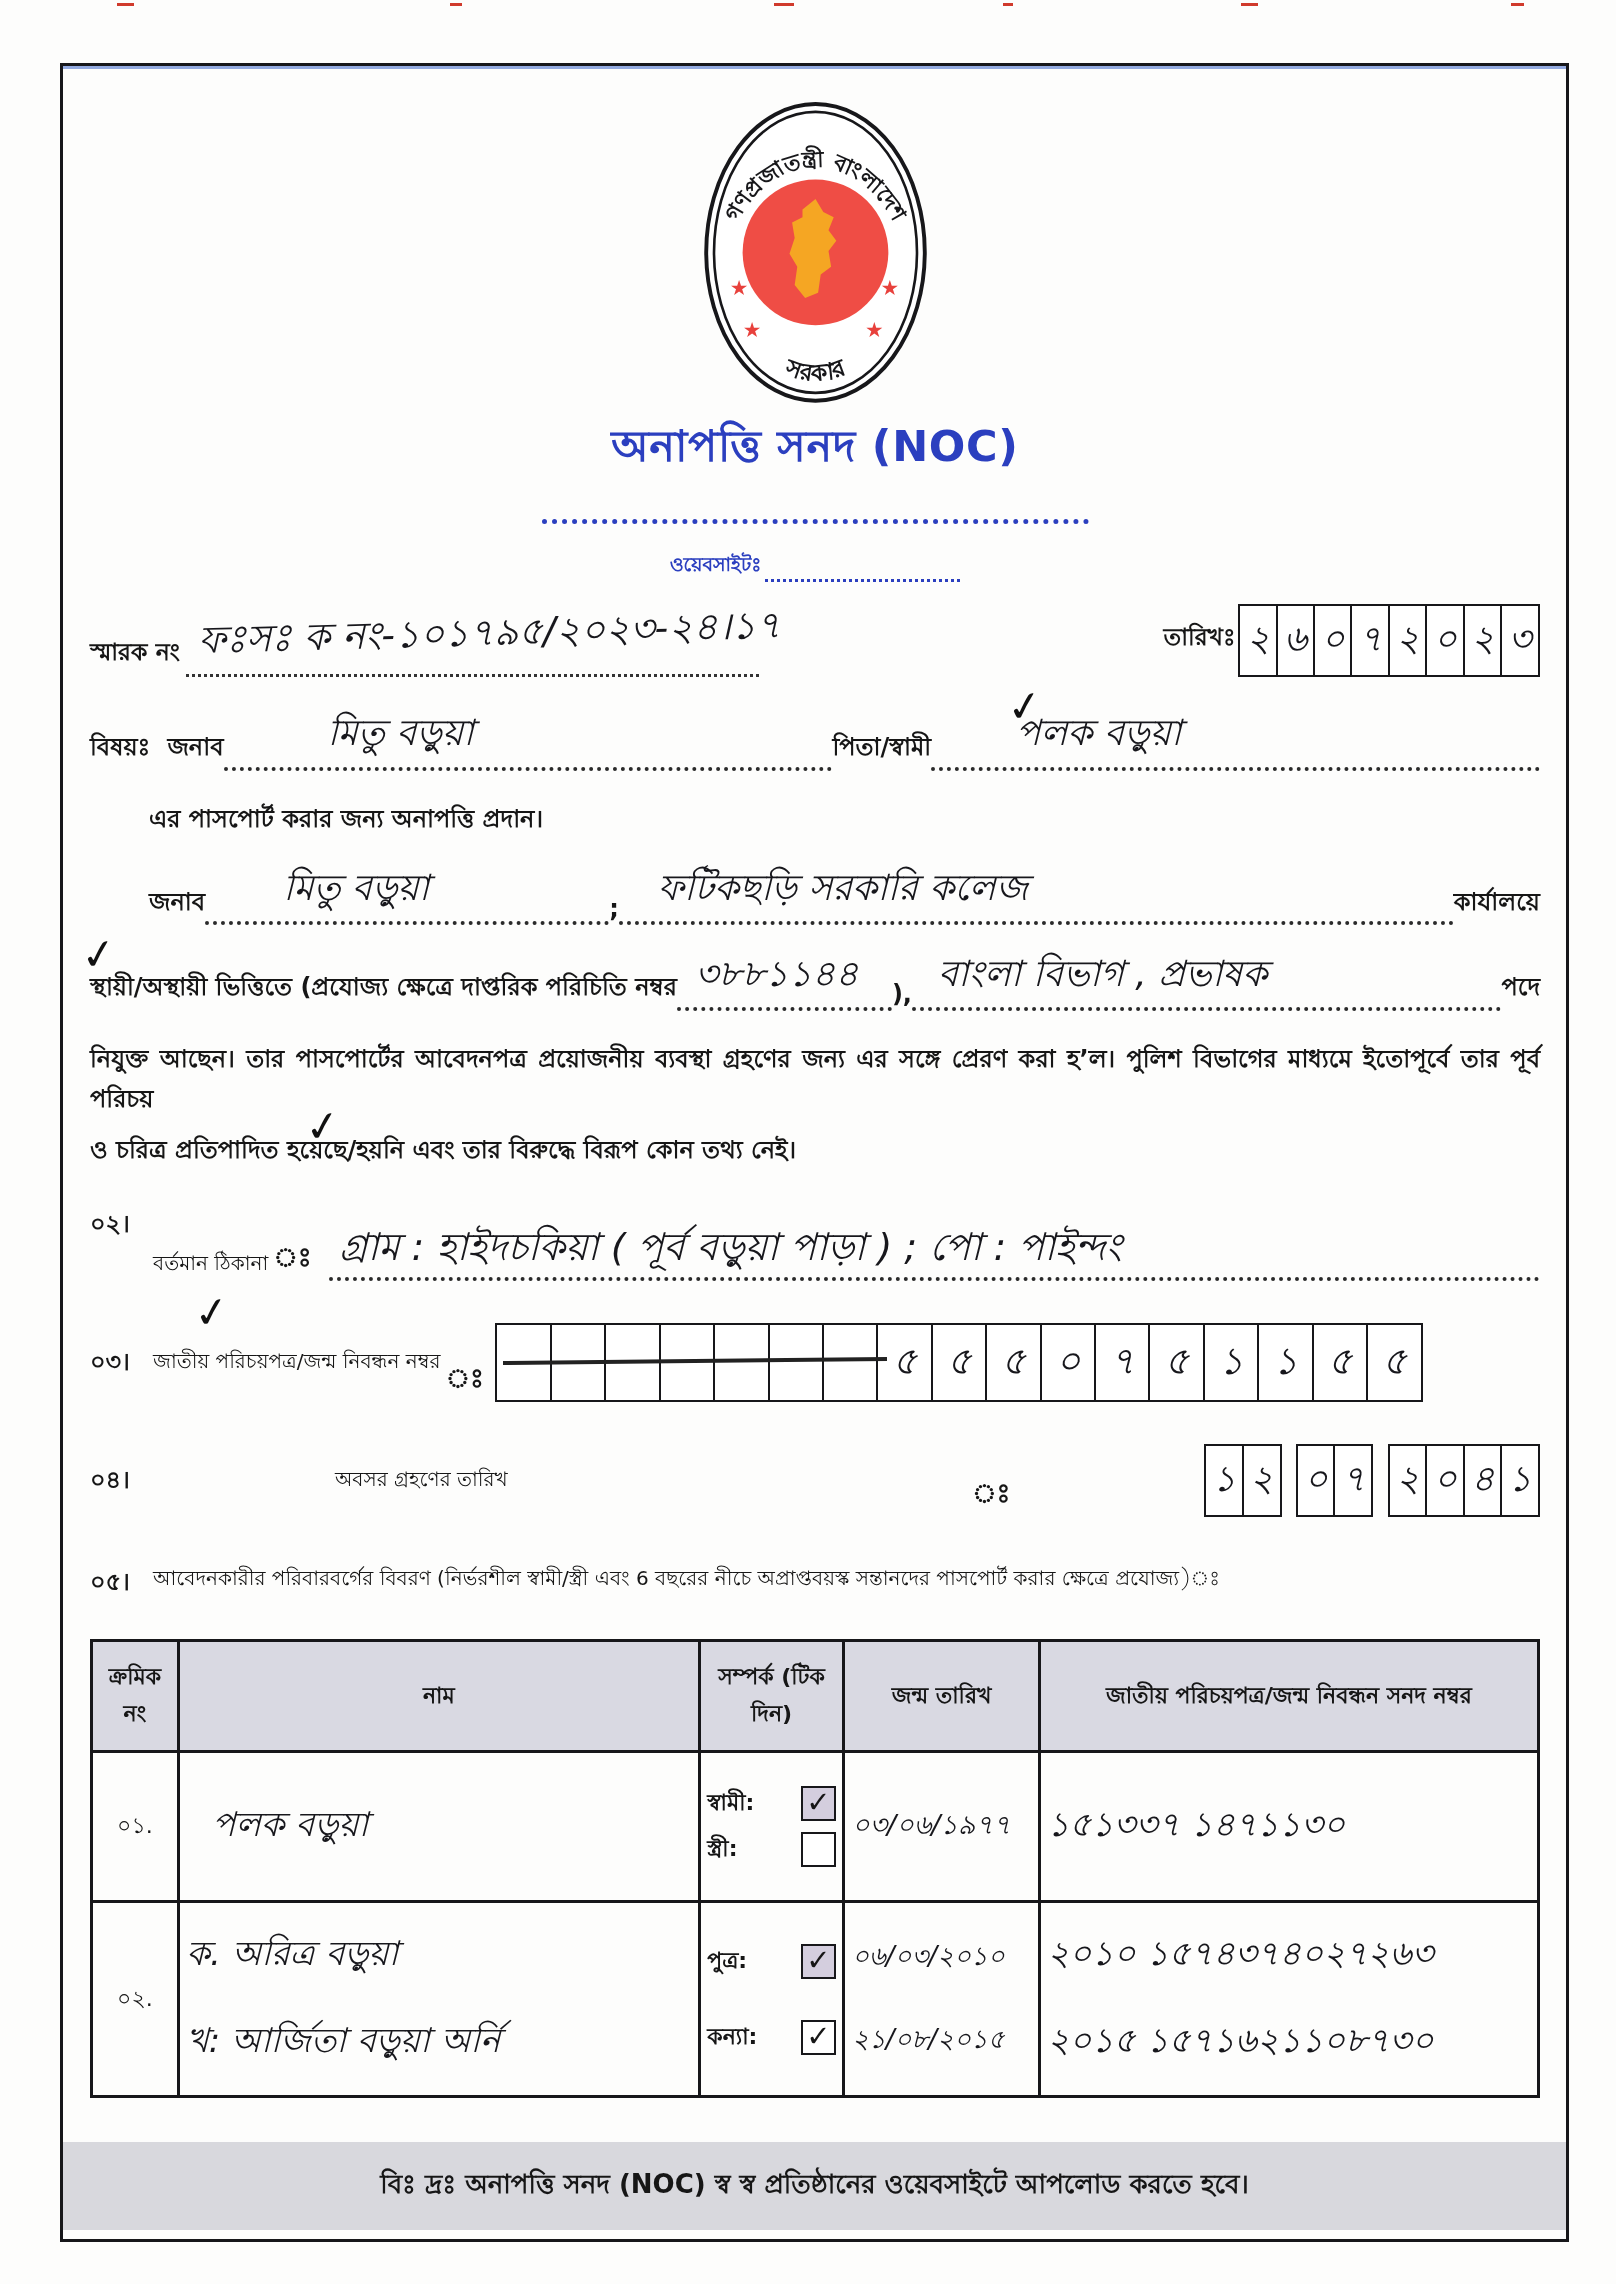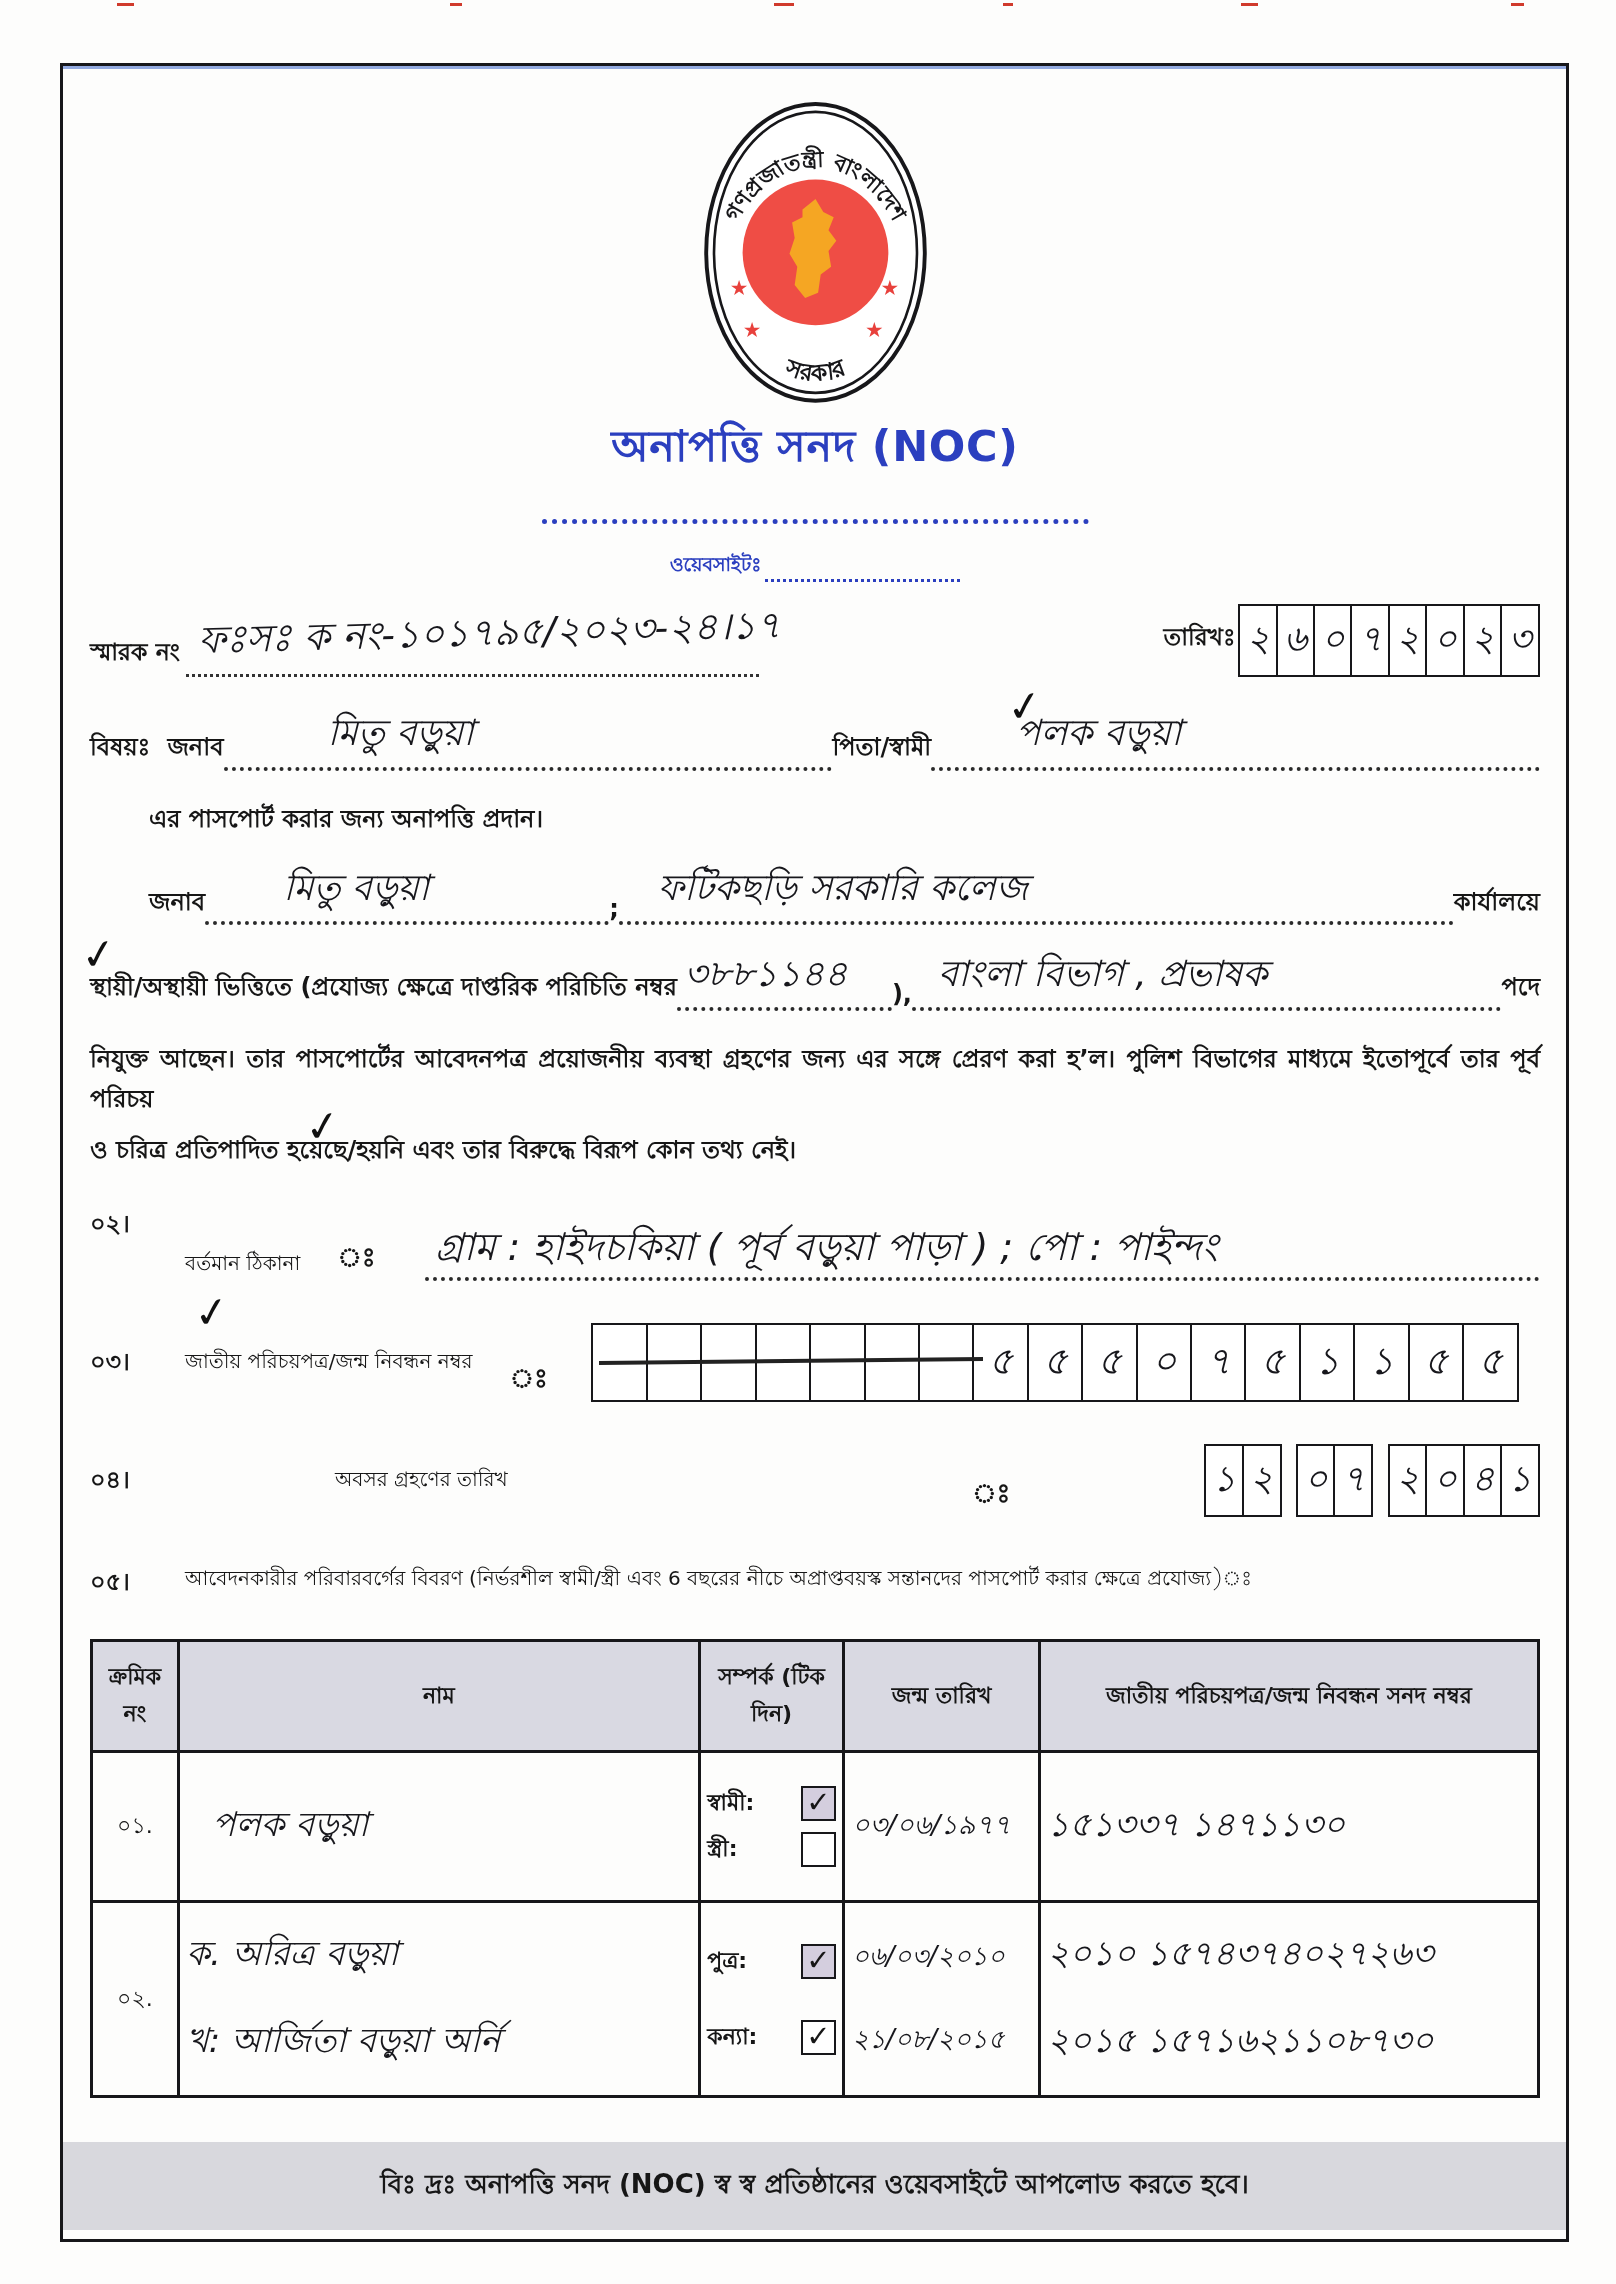--- a/index.html
+++ b/index.html
@@ -34,21 +34,21 @@
   
   .subject-row{display:flex;align-items:flex-end;margin-top:51px;position:relative;}
   .lbl{font-size:24px;font-weight:bold;white-space:nowrap;padding-bottom:2.6px;}
   .fill{position:relative;flex:1;border-bottom:4.6px dotted #2a2a2a;height:5.2px;}
   .fill .hw-over{position:absolute;bottom:1.3px;font-size:36px;white-space:nowrap;}
   .check{position:absolute;font-size:42px;font-weight:bold;color:#111;transform:rotate(-8deg);}
   .plain-line{font-size:24px;font-weight:bold;margin-top:29px;}
   .row-line{display:flex;align-items:flex-end;margin-top:43px;position:relative;}
   .para{font-size:24px;font-weight:bold;margin-top:29px;line-height:1.65;text-align:justify;position:relative;}
   
-  .sec{display:flex;margin-top:35px;position:relative;gap:32px;}
+  .sec{display:flex;margin-top:35px;position:relative;}
   .sec-num{font-size:24px;font-weight:bold;width:63px;flex:none;}
   .sec-label{font-size:20px;font-weight:normal;white-space:nowrap;}
   .addr-lines{flex:1;margin-left:11.7px;}
   .addr-line{position:relative;border-bottom:4.6px dotted #2a2a2a;height:72px;}
   .addr-line .hw-over{position:absolute;left:10.4px;bottom:-3.9px;font-size:38px;white-space:nowrap;}
   .colon{font-size:26px;font-weight:bold;margin:0 5.2px;align-self:flex-end;}
   .nid-strip{position:relative;display:flex;margin-left:9px;}
   .nid-strip .box{width:57px;height:79px;font-size:38px;}
   .strike{position:absolute;left:5.2px;top:36px;width:384px;border-top:4.6px solid #222;transform:rotate(-0.6deg);}
   .date8{display:flex;margin-left:9px;}
@@ -159,21 +159,21 @@
       <span class="fill">
         <span class="hw hw-over" style="left:39px;">ফটিকছড়ি সরকারি কলেজ</span>
       </span>
       <span class="lbl">কার্যালয়ে</span>
     </div>
 
     <div class="row-line">
       <span class="check" style="left:-9px;top:-38px;">✓</span>
       <span class="lbl">স্থায়ী/অস্থায়ী ভিত্তিতে (প্রযোজ্য ক্ষেত্রে দাপ্তরিক পরিচিতি নম্বর</span>
       <span class="fill" style="max-width:215px;">
-        <span class="hw hw-over" style="left:7px;">৩৮৮১১৪৪</span>
+        <span class="hw hw-over" style="left:18px;">৩৮৮১১৪৪</span>
       </span>
       <span class="lbl">),</span>
       <span class="fill">
         <span class="hw hw-over" style="left:26px;">বাংলা বিভাগ , প্রভাষক</span>
       </span>
       <span class="lbl">পদে</span>
     </div>
 
     <div class="para">নিযুক্ত আছেন। তার পাসপোর্টের আবেদনপত্র প্রয়োজনীয় ব্যবস্থা গ্রহণের জন্য এর সঙ্গে প্রেরণ করা হ’ল। পুলিশ বিভাগের মাধ্যমে  ইতোপূর্বে তার পূর্ব পরিচয়</div>
     <div class="para" style="margin-top:11.7px;">

